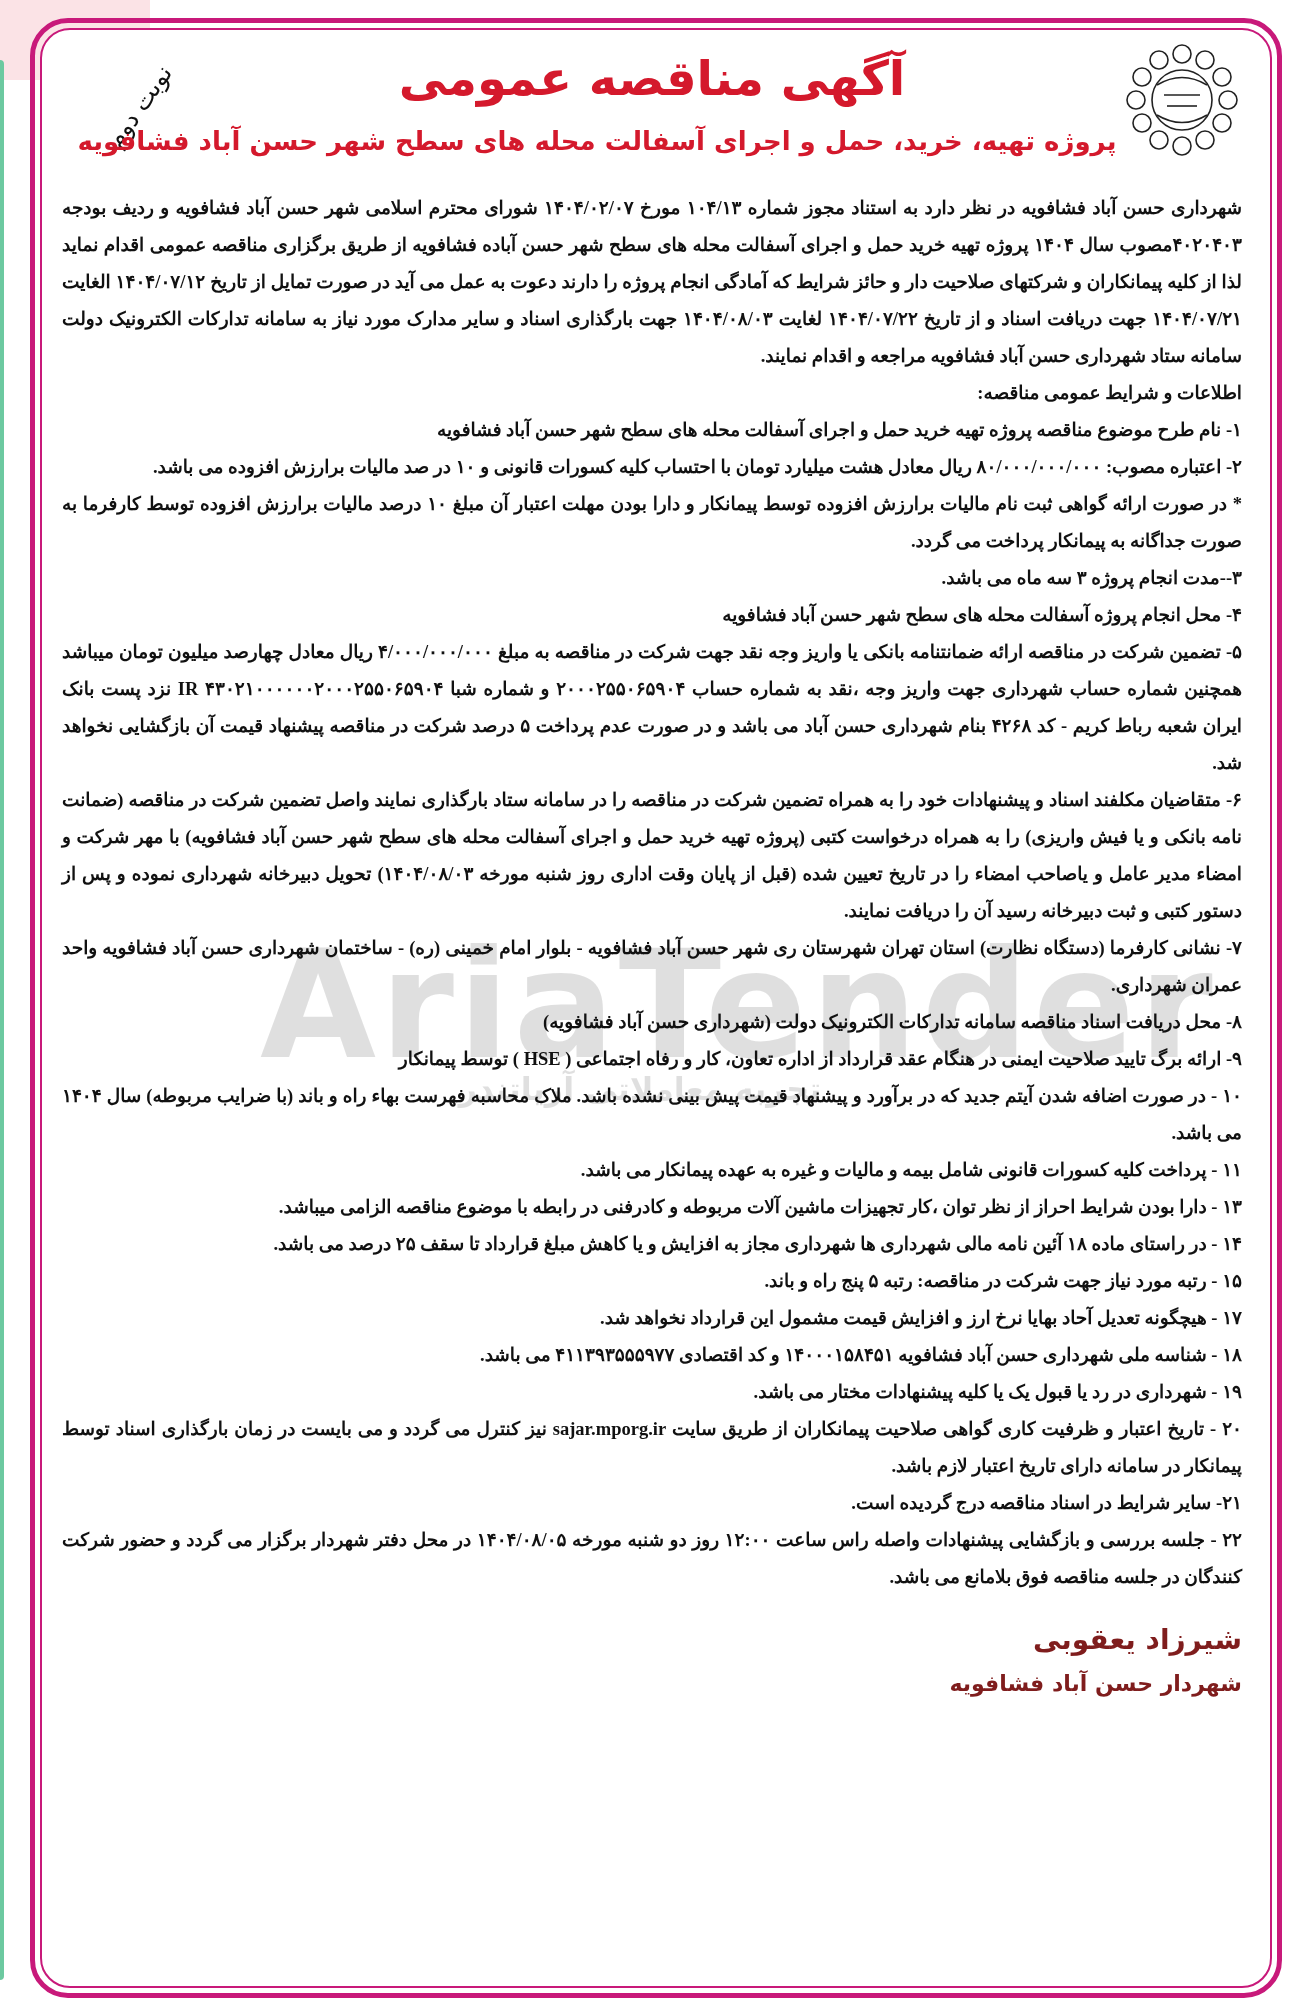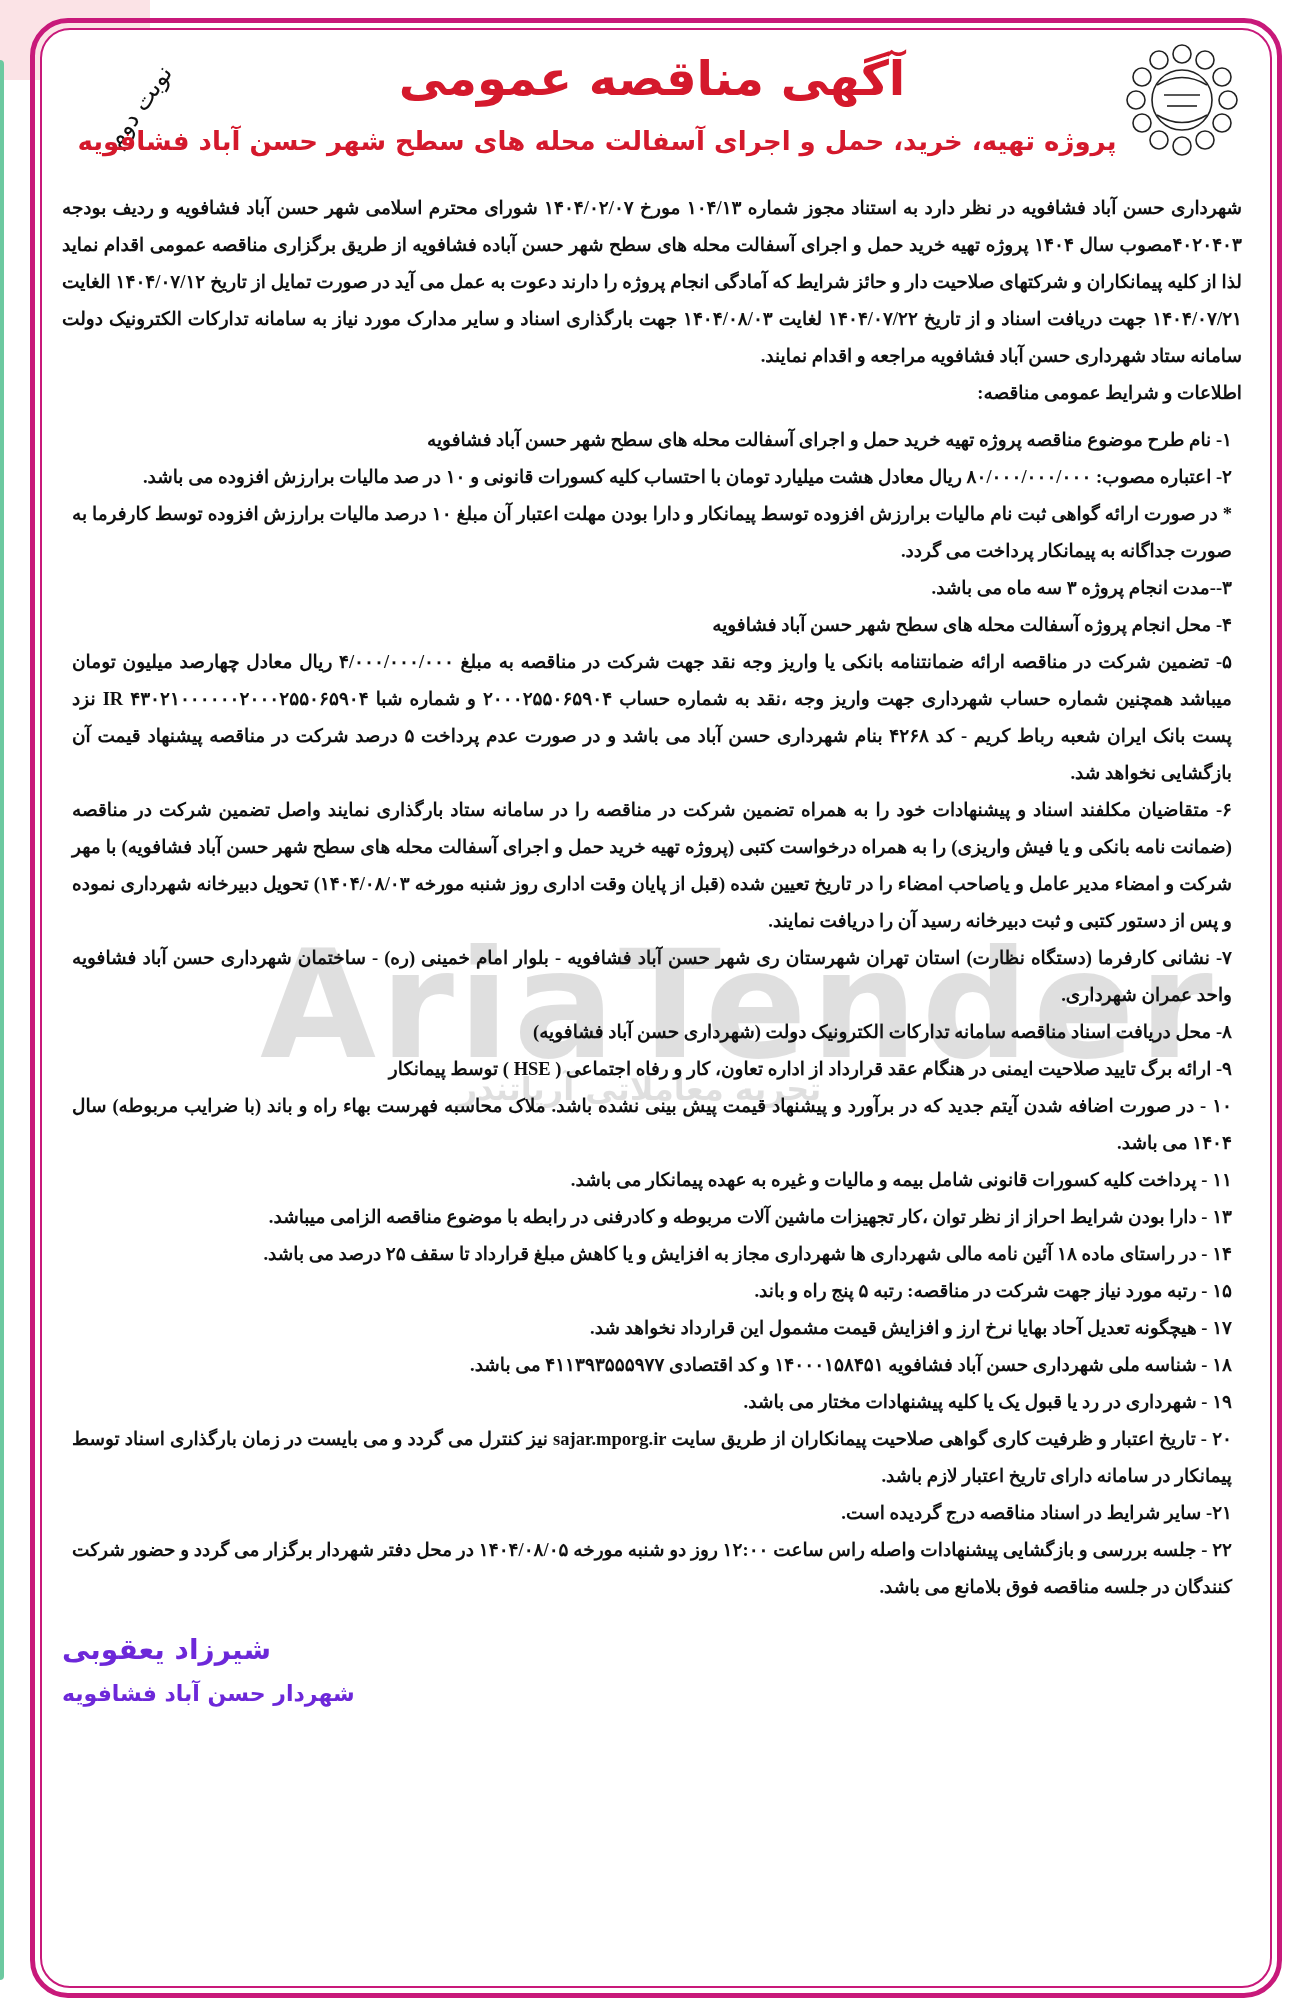--- a/index.html
+++ b/index.html
@@ -9,25 +9,25 @@
   .frame-outer { position: absolute; left: 30px; top: 18px; width: 1252px; height: 1980px; border: 5px solid #c8197a; border-radius: 38px; box-sizing: border-box; }
   .frame-inner { position: absolute; left: 40px; top: 28px; width: 1232px; height: 1960px; border: 2px solid #c8197a; border-radius: 30px; box-sizing: border-box; background: #fff; }
   .content { position: absolute; left: 62px; top: 40px; width: 1180px; direction: rtl; text-align: justify; }
   .header { position: relative; height: 150px; }
   .logo { position: absolute; right: 0; top: 0; width: 120px; height: 120px; }
   .title { position: absolute; left: 0; right: 0; top: 10px; text-align: center; color: #d4192c; font-weight: bold; font-size: 48px; font-family: "DejaVu Sans", sans-serif; }
   .round { position: absolute; left: 0; top: 10px; font-family: "DejaVu Serif", serif; font-size: 24px; color: #111; transform: rotate(-55deg); transform-origin: left top; width: 110px; top: 110px; left: 30px; }
   .subtitle { position: absolute; left: 0; right: 110px; top: 86px; text-align: center; color: #d4192c; font-weight: bold; font-size: 26px; }
   .intro, .item, .section-heading { font-size: 18.5px; line-height: 37px; color: #111; font-weight: bold; font-family: Liberation Serif, serif; }
   .intro { text-indent: 0; }
-  .items { margin: 10px; padding: 0; list-style: none; }
+  .items { margin: 0; padding: 0; list-style: none; }
   .watermark { position: absolute; left: 260px; top: 930px; width: 760px; height: 200px; pointer-events: none; opacity: 0.18; color: #555; font-family: "DejaVu Sans", sans-serif; font-weight: bold; }
   .watermark .brand { font-size: 150px; line-height: 150px; letter-spacing: 4px; direction: ltr; }
   .watermark .tagline { font-size: 32px; direction: rtl; text-align: center; margin-top: -10px; letter-spacing: 18px; }
-  .signature { text-align: left; color: #6d28d9; font-weight: bold; margin-top: 22px; }
+  .signature { text-align: right; color: #7f1d1d; font-weight: bold; margin-top: 22px; }
   .signature .name { font-size: 28px; line-height: 44px; }
   .signature .role { font-size: 22px; line-height: 44px; }
 </style>
 </head>
 <body>
 
 <div class="top-band"></div>
 <div class="left-strip"></div>
 <div class="frame-outer"></div>
 <div class="frame-inner"></div>

